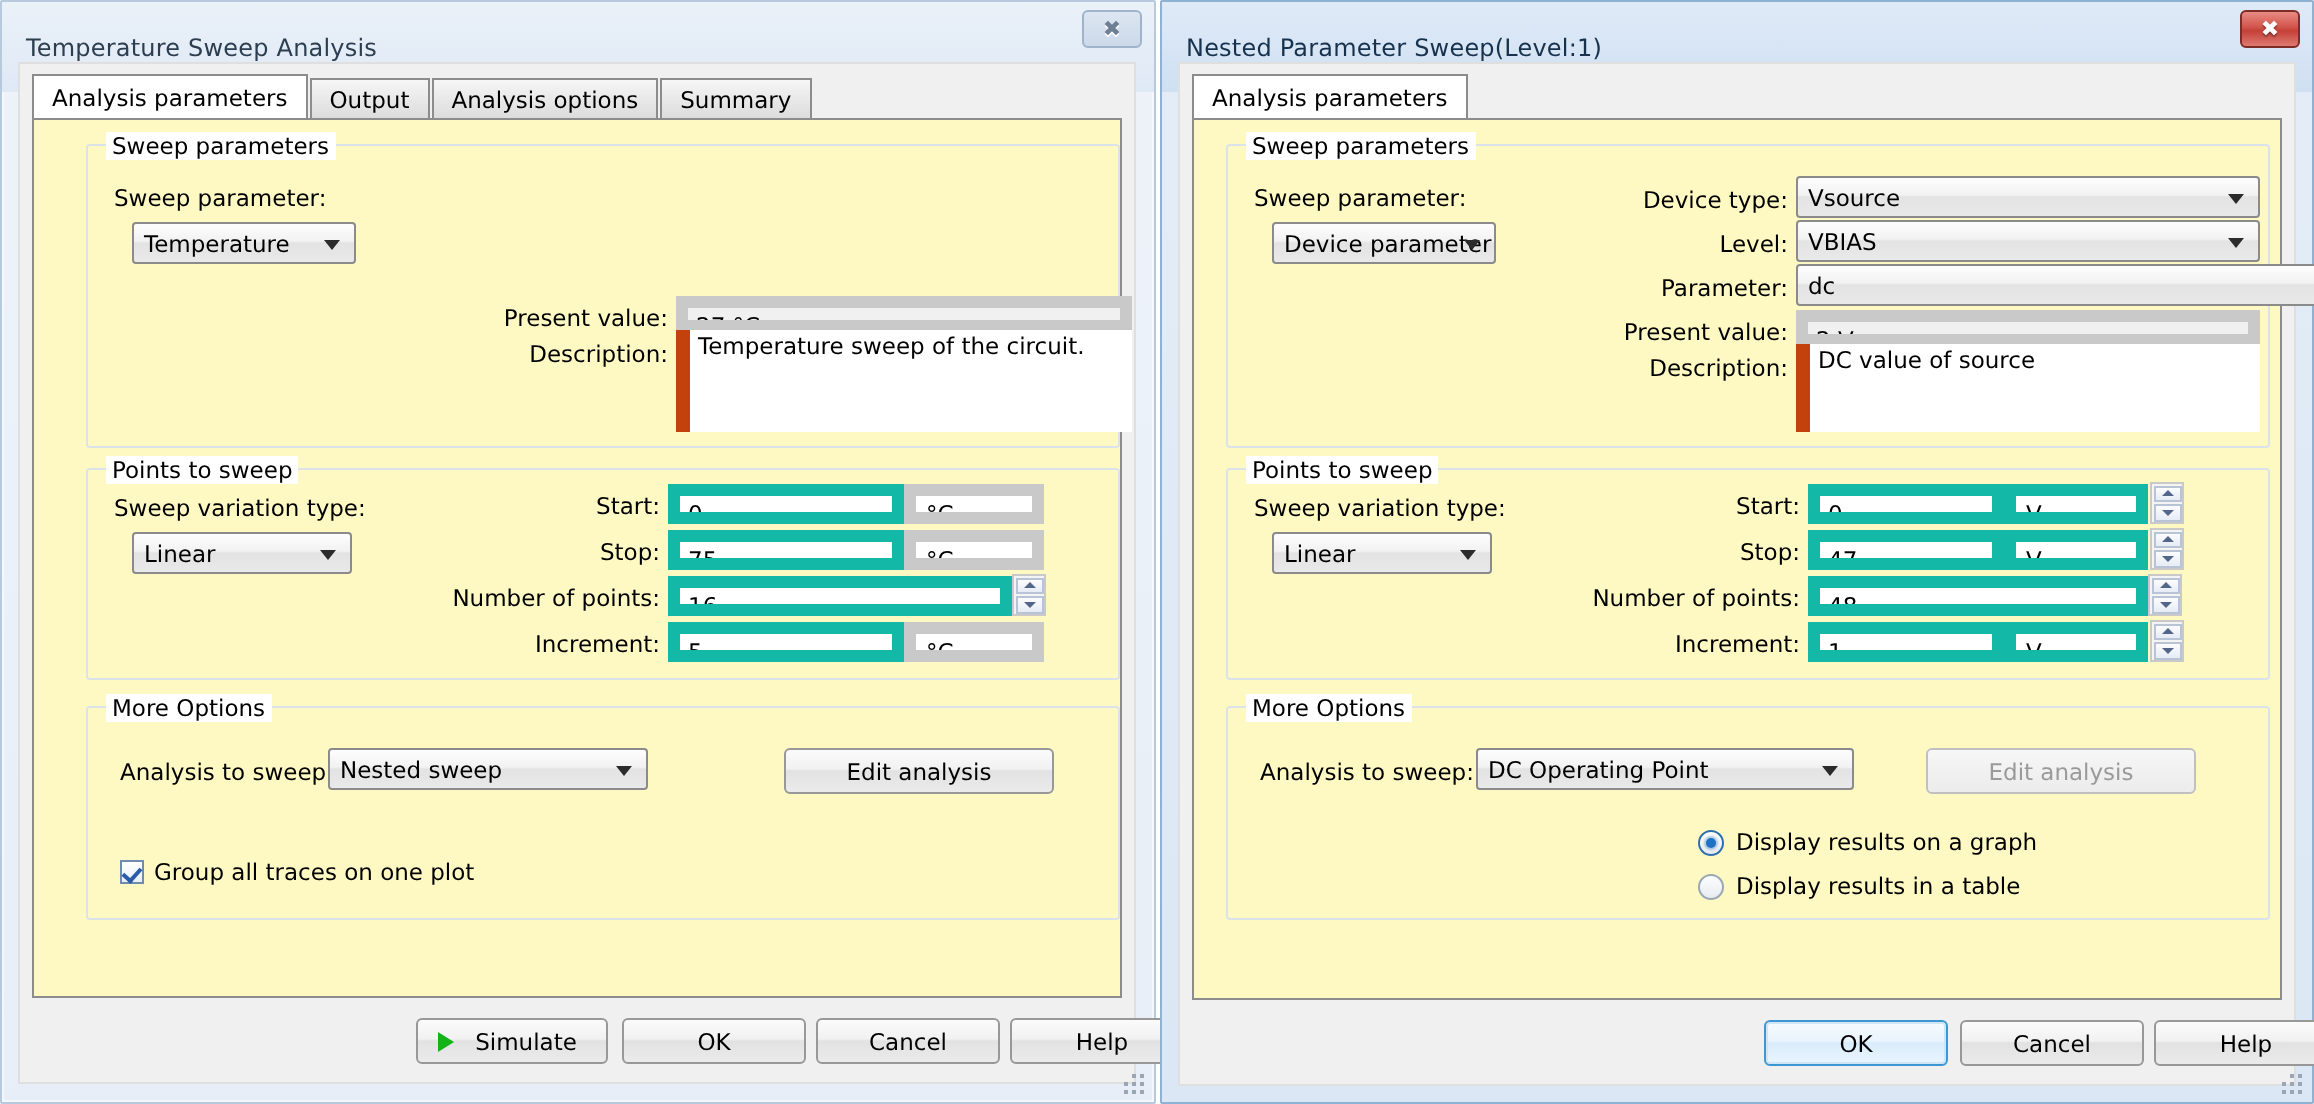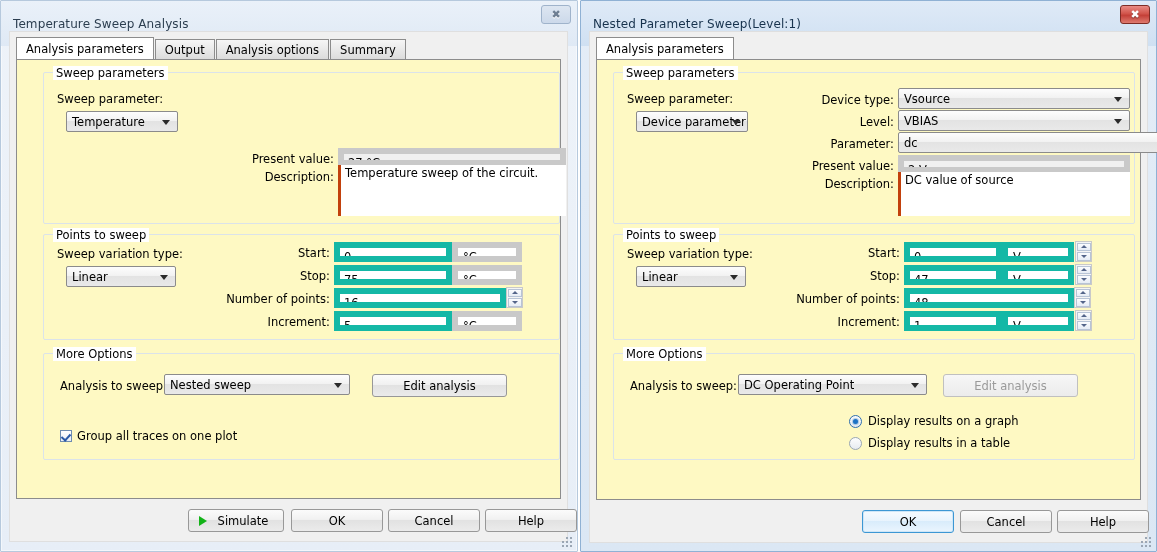--- a/index.html
+++ b/index.html
@@ -160,21 +160,21 @@
   .field.readonly { background: #f0f0f0; border-color:#c9c9c9; }
   .field.unit { padding-left: 5px; }
   .desc {
     position: absolute;
     border: 1px solid #c9c9c9;
     background: #ffffff;
     font-size: 11.5px;
     padding: 1px 0 0 4px;
     color: #000;
   }
-  .desc.plain { border: none; border-left: 3px solid #c2410c; }
+  .desc.plain { border: none; border-left: 7px solid #c2410c; }
 
   
   .spin {
     position: absolute;
     width: 17px; height: 21px;
     border: 1px solid #c9c9c9;
     background: #f4f4f4;
     display: flex; flex-direction: column;
   }
   .spin .up, .spin .dn {
@@ -202,20 +202,21 @@
   .btn {
     position: absolute;
     height: 23px;
     border: 1px solid #989898;
     border-radius: 3px;
     background: linear-gradient(to bottom,#fbfbfb 0%,#f1f1f1 45%,#e2e2e2 50%,#ebebeb 100%);
     display: flex; align-items: center; justify-content: center;
     font-size: 11.5px;
     cursor: pointer;
     color: #000;
+    margin-left: 20px;
   }
   .btn.disabled { color:#9a9a9a; border-color:#c0c0c0;
     background: linear-gradient(to bottom,#f7f7f7 0%,#f1f1f1 50%,#ececec 100%); }
   .btn.default {
     border: 1px solid #3c97d4;
     box-shadow: 0 0 0 1px #cfe6f7 inset;
     background: linear-gradient(to bottom,#f6fbff 0%,#e9f4fd 45%,#d9ecfb 50%,#eaf5fe 100%);
   }
   .btn .play {
     position:absolute; left: 10px; top: 50%; margin-top:-5px;
@@ -326,21 +327,21 @@
 
           <span class="lbl right" style="left:150px; top:80px; width:136px;">Increment:</span>
           <div class="field" style="left:290px; top:76px; width:118px;">5</div>
           <div class="field unit readonly" style="left:408px; top:76px; width:70px; background:#fff;">°C</div>
         </div>
 
         <div class="group" style="left:26px; top:293px; width:517px; height:107px;">
           <span class="group-title">More Options</span>
 
           <span class="lbl" style="left:16px; top:25px;">Analysis to sweep:</span>
-          <div class="combo" style="left:120px; top:20px; width:186px;">
+          <div class="combo" style="left:120px; top:20px; width:160px;">
             <span>Nested sweep</span>
             <span class="arrow"></span>
           </div>
           <div class="btn" style="left:328px; top:20px; width:135px;">Edit analysis</div>
 
           <div class="cbrow" style="left:16px; top:75px;">
             <span class="cbox checked"></span>
             <span>Group all traces on one plot</span>
           </div>
         </div>

